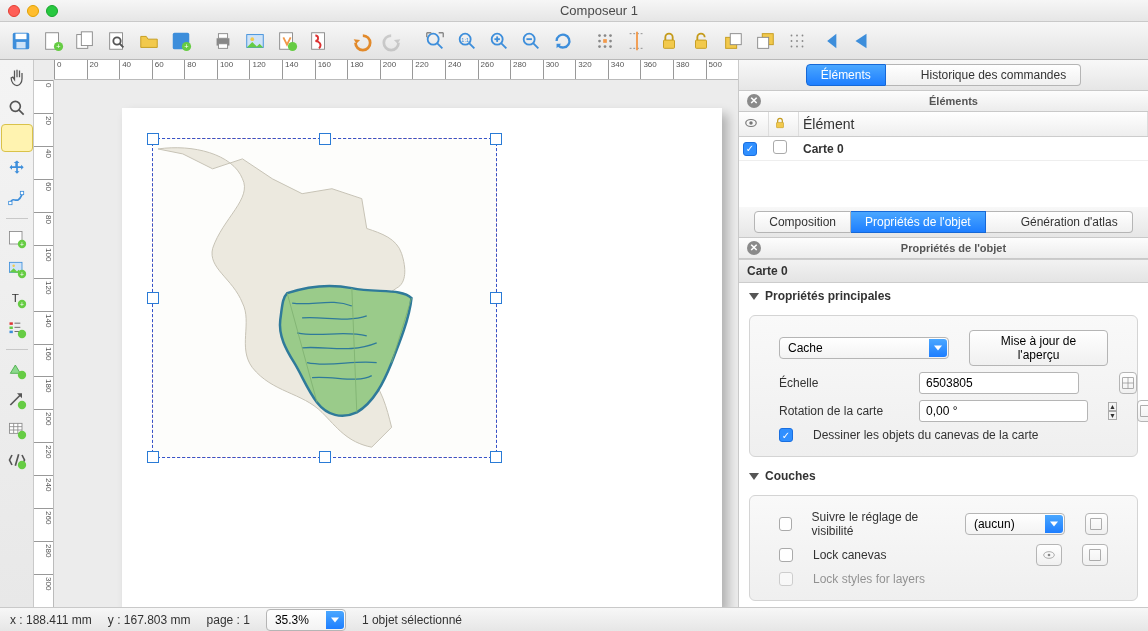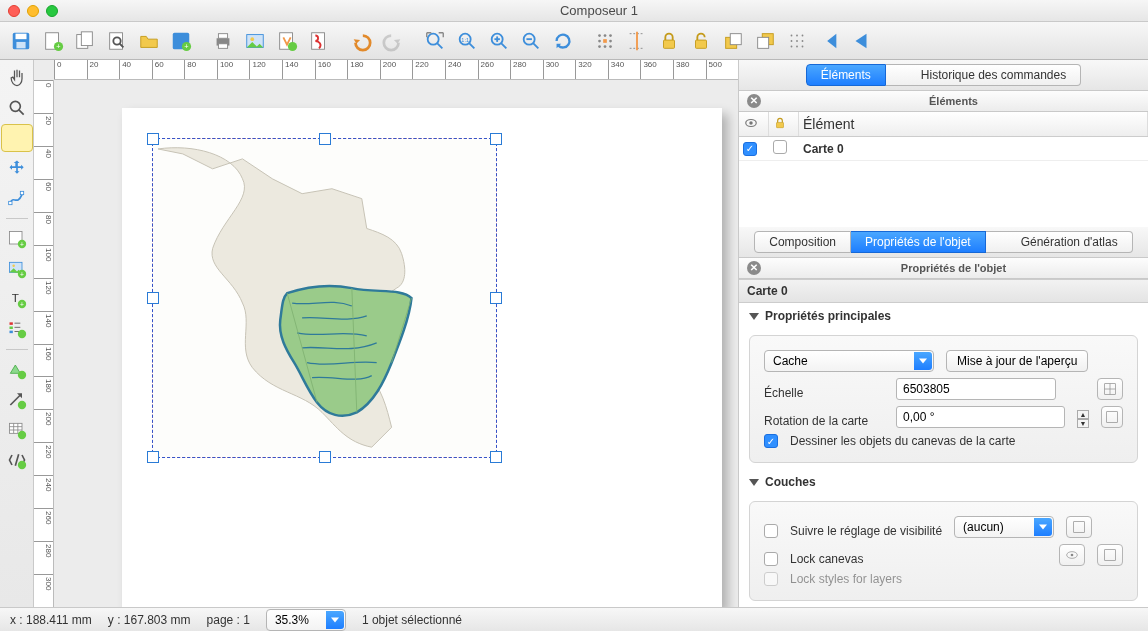--- a/index.html
+++ b/index.html
@@ -62,21 +62,21 @@
 .elem-row { display:grid; grid-template-columns:30px 30px 1fr; align-items:center; font-size:12px; border-bottom:1px solid #eee;}
 .elem-row div{padding:3px 4px;}
 .chk{width:14px;height:14px;border:1px solid #aaa;border-radius:3px;display:inline-flex;align-items:center;justify-content:center;background:#fff;}
 .chk.on{background:#2f8fff;border-color:#1a6fe0;}
 .chk.on::after{content:"✓";color:#fff;font-size:10px;}
 
 .section { background:#ffffff; }
 .sec-body { padding:8px 14px; background:linear-gradient(#f9f9f9,#efefef); border:1px solid #d4d4d4; border-radius:6px; margin:6px 10px;}
 .sec-head { display:flex; align-items:center; gap:6px; font-weight:bold; padding:6px 10px;}
 .tri { display:inline-block; width:0; height:0; border-left:5px solid transparent; border-right:5px solid transparent; border-top:7px solid #555;}
-.row { display:flex; align-items:flex-end; gap:12px; margin:6px 0;}
+.row { display:flex; align-items:center; gap:20px; margin:6px 15px;}
 .row label{font-size:12px; color:#333; min-width:120px;}
 .sel { appearance:none; padding:3px 22px 3px 8px; border:1px solid #b5b5b5; border-radius:4px; background:linear-gradient(#fff,#f3f3f3); font-size:12px; position:relative;}
 .sel-wrap{position:relative; display:inline-block;}
 .sel-wrap::after{content:"";position:absolute;right:2px;top:2px;bottom:2px;width:18px;background:linear-gradient(#4aa7ff,#1e7eff);border-radius:0 3px 3px 0;}
 .sel-wrap::before{content:"";position:absolute;right:7px;top:50%;width:0;height:0;border-left:4px solid transparent;border-right:4px solid transparent;border-top:5px solid #fff;z-index:2;transform:translateY(-50%);}
 .txtinput{padding:3px 6px;border:1px solid #b5b5b5;border-radius:3px;background:#fff;font-size:12px;}
 .btn{padding:3px 10px;border:1px solid #b5b5b5;border-radius:4px;background:linear-gradient(#fff,#f0f0f0);font-size:12px;}
 .mini-btn{width:26px;height:22px;border:1px solid #b5b5b5;border-radius:4px;background:linear-gradient(#fff,#f0f0f0);display:inline-flex;align-items:center;justify-content:center;}
 .spin{display:flex;flex-direction:column;width:14px;}
 .spin div{height:9px;border:1px solid #aaa;background:#f4f4f4;font-size:7px;text-align:center;line-height:7px;}

